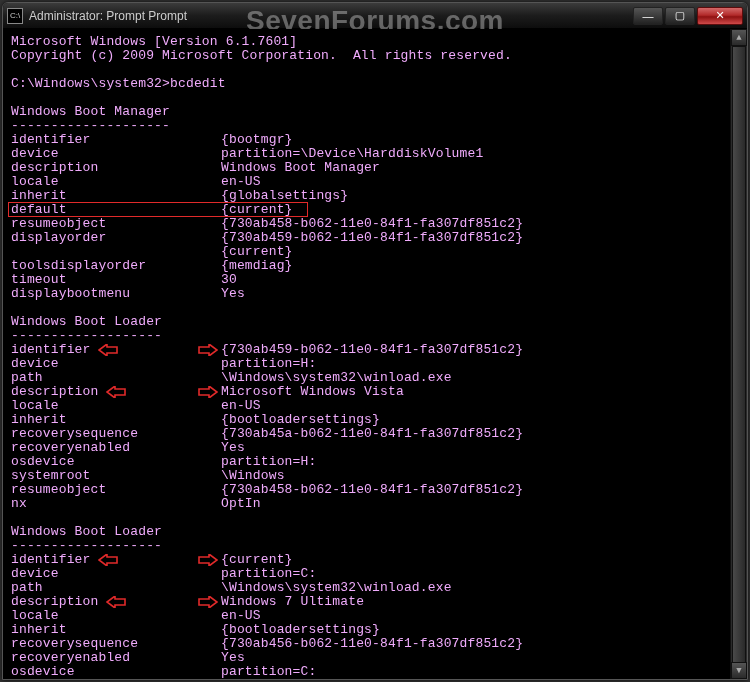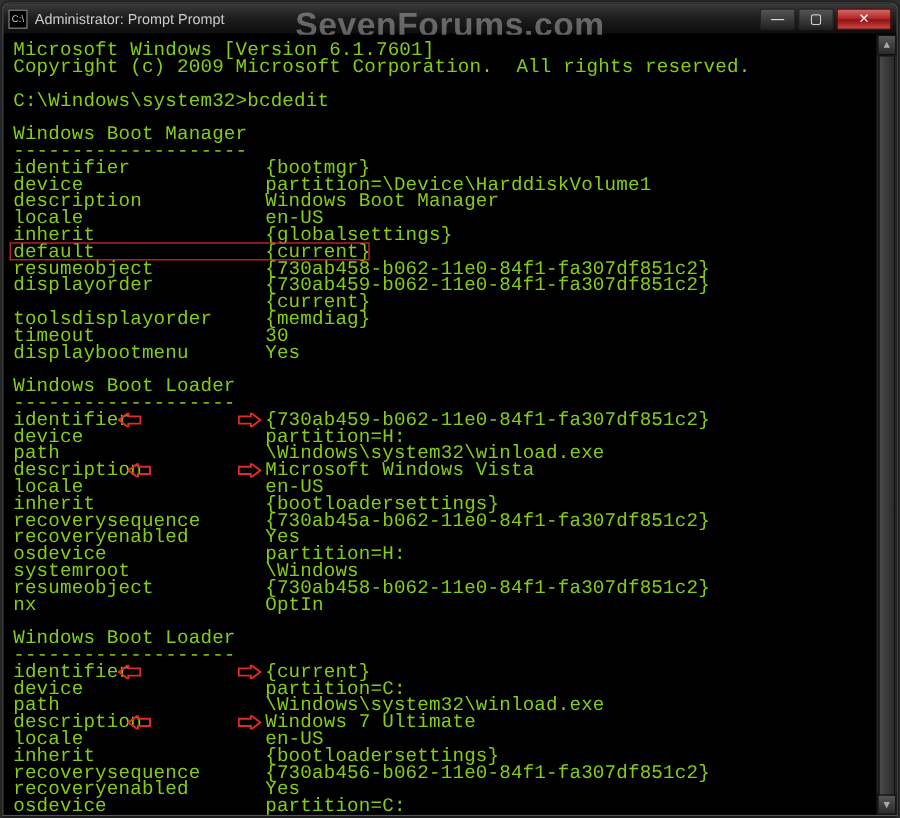--- a/index.html
+++ b/index.html
@@ -53,22 +53,22 @@
     background: linear-gradient(to bottom,#555,#222);
   }
   .winbtn.close {
     width: 46px;
     background: linear-gradient(to bottom,#d36868 0%, #b22a2a 45%, #8f1111 55%, #cf4a4a 100%);
     border-color:#5a0c0c;
   }
   .terminal {
     flex: 1;
     background: #000;
-    color: #84cc16;
-    font-size: 16px;
+    color: #f0abfc;
+    font-size: 13px;
     line-height: 14px;
     padding: 6px 8px 6px 8px;
     white-space: pre;
     overflow: hidden;
     position: relative;
     letter-spacing: 0.15px;
   }
   .row { position: relative; height: 14px; }
   .key { display: inline-block; width: 210px; }
   .highlight-box {

